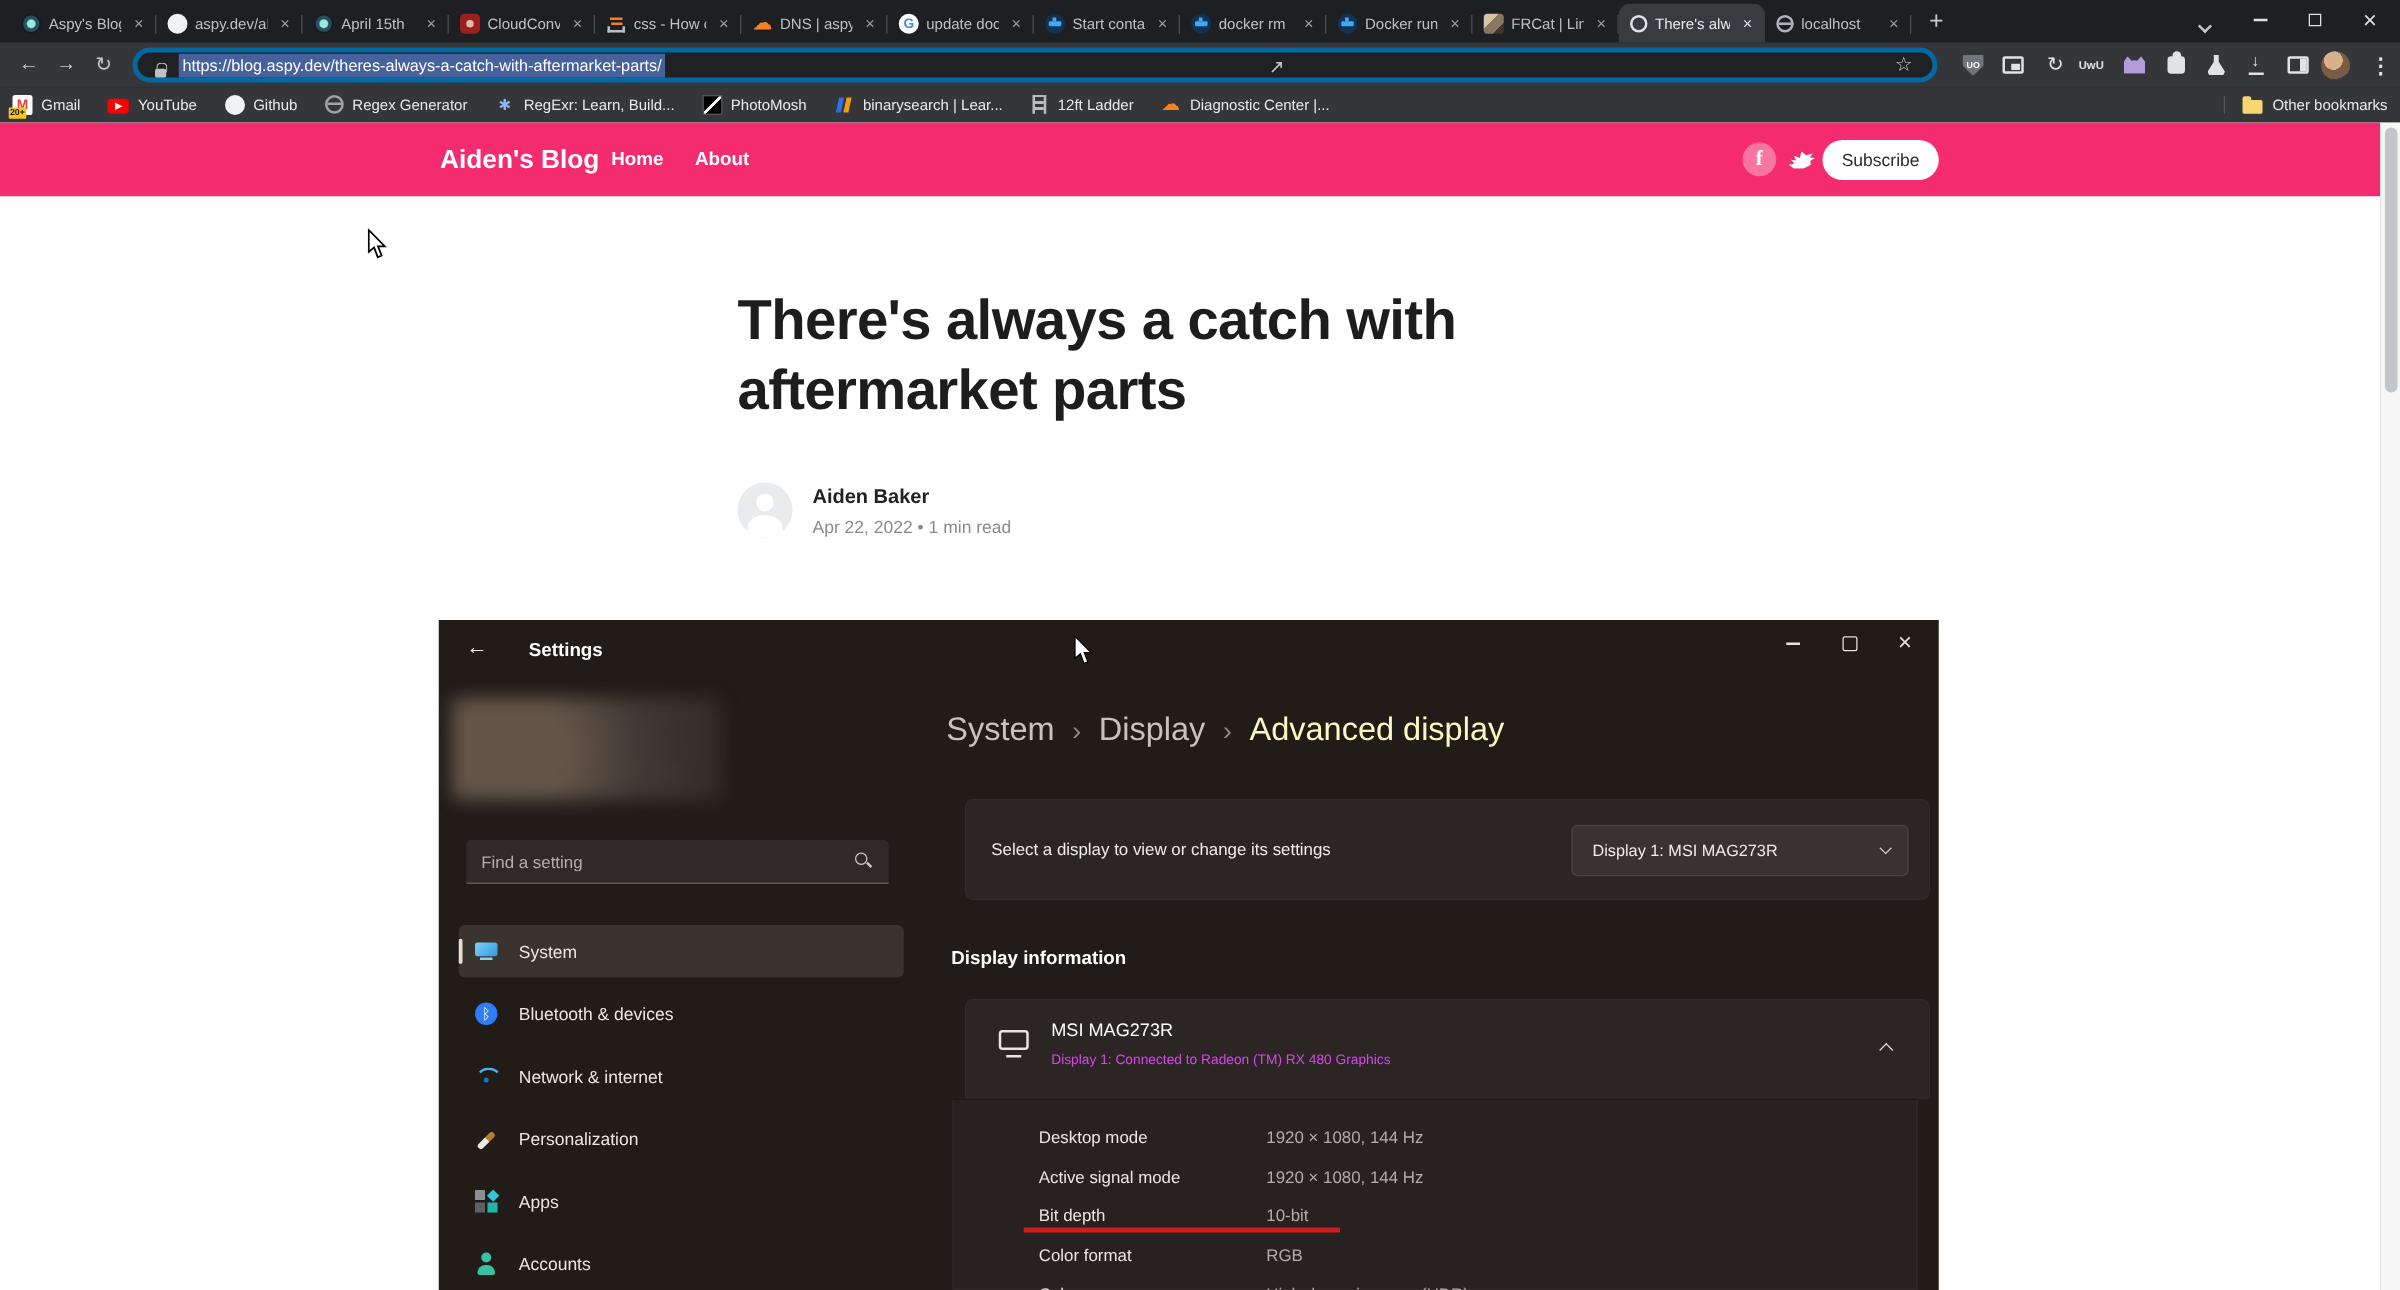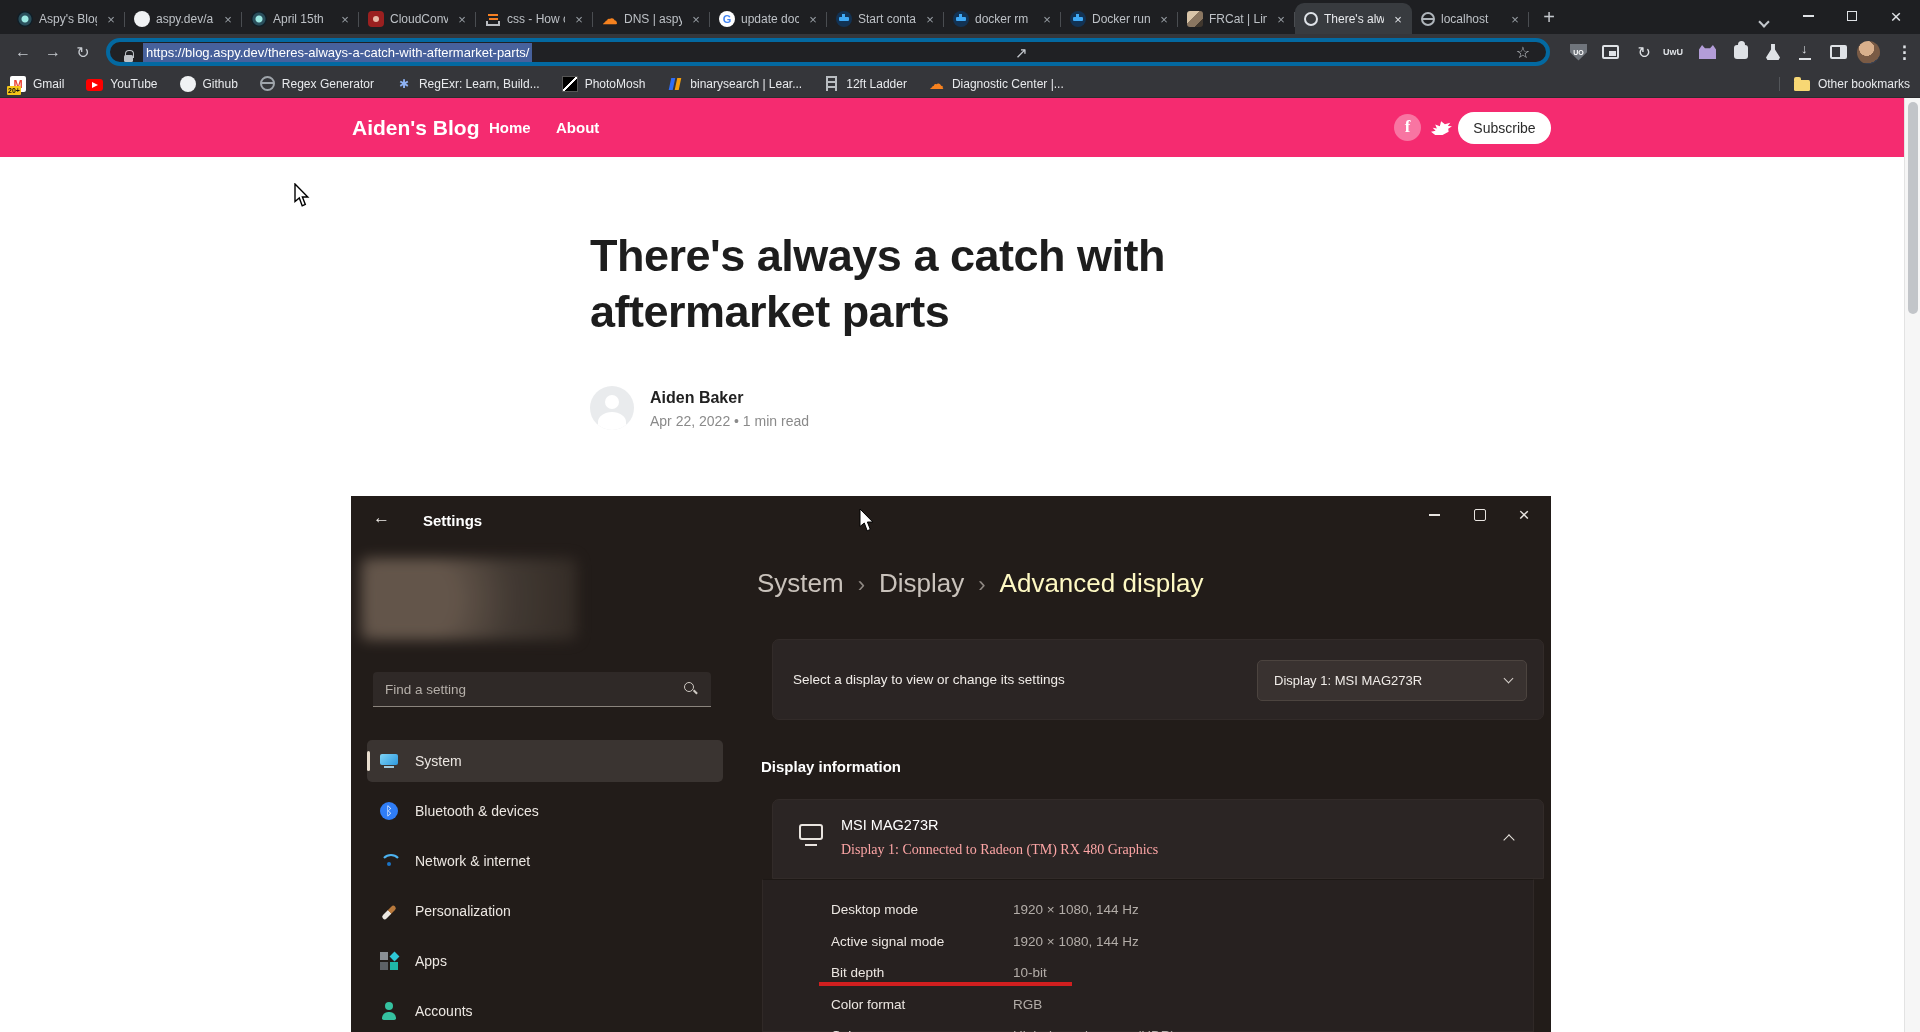--- a/index.html
+++ b/index.html
@@ -177,21 +177,21 @@
   .card1-label { position:absolute; left:20px; top:0; line-height:80px; font-size:13.5px; color:#f0ece8; }
   .dropdown { position:absolute; right:16px; top:20px; width:270px; height:41px; background:#393230; border:1px solid #4c443f; border-radius:5px; font-size:13px; color:#f0ece8; line-height:39px; padding-left:16px; }
   .dd-chev { position:absolute; right:14px; top:14px; width:7px; height:7px; border-right:1.6px solid #d6d0ca; border-bottom:1.6px solid #d6d0ca; transform:rotate(45deg); }
 
   .section-title { position:absolute; left:410px; top:262px; font-size:15px; font-weight:700; color:#fff; }
 
   .card2 { top:303px; height:80px; border-radius:7px 7px 0 0; }
   .icon-monitor { position:absolute; left:26px; top:24px; width:24px; height:16px; border:2px solid #e9e4df; border-radius:3px; }
   .icon-monitor::after { content:""; position:absolute; left:4px; top:18px; width:12px; height:2px; background:#e9e4df; }
   .card2-title { position:absolute; left:68px; top:17px; font-size:14.5px; color:#ffffff; }
-  .card2-sub { position:absolute; left:68px; top:42px; font-size:14px; color:#fca5a5;font-family:Liberation Serif, serif; }
+  .card2-sub { position:absolute; left:68px; top:42px; font-size:11px; color:#d946ef; }
   .chev-up { position:absolute; right:30px; top:36px; width:8px; height:8px; border-right:1.8px solid #e9e4df; border-bottom:1.8px solid #e9e4df; transform:rotate(-135deg); }
 
   .rows-panel { position:absolute; left:411px; top:383px; width:772px; height:153px; background:#272120; border:1px solid #302927; border-top:1px solid #1d1815; padding-top:14px; }
   .irow { height:31.5px; display:flex; align-items:center; }
   .ilabel { width:182px; margin-left:68px; font-size:13.5px; color:#ece7e2; }
   .ival { font-size:13.5px; color:#b3ada8; }
   .red-line { position:absolute; left:56px; top:102px; width:253px; height:4px; background:#d01f1f; }
 
   .cursor { position:absolute; z-index:60; }
 </style>

